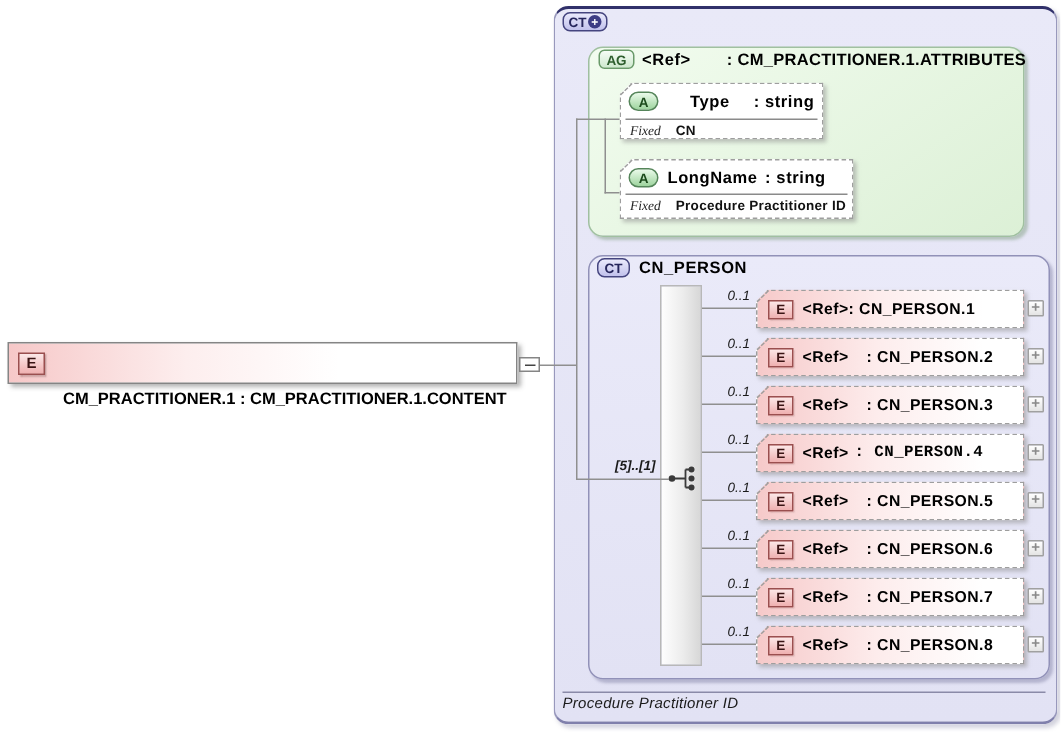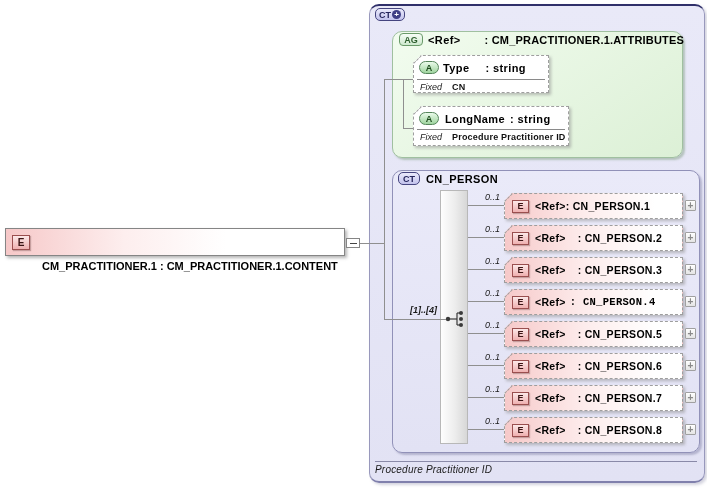--- a/index.html
+++ b/index.html
@@ -7,21 +7,21 @@
     position:relative; width:707px; height:488px;
     font-family:"Liberation Sans", sans-serif;
     overflow:hidden; background:#ffffff;
   }
   .abs { position:absolute; box-sizing:border-box; }
 
   
   .t-title { font-weight:bold; font-size:11px; letter-spacing:.4px; color:#000; white-space:nowrap; }
   .t-row   { font-weight:bold; font-size:10.5px; letter-spacing:.3px; color:#000; white-space:nowrap; }
   .t-card  { font-style:italic; font-size:9px; color:#1a1a1a; white-space:nowrap; }
-  .t-fixedlbl { font-style:italic; font-size:9px; color:#222; }
+  .t-fixedlbl { font-style:italic; font-size:9px; color:#222;font-family:Liberation Serif, serif; }
   .t-fixedval { font-weight:bold; font-size:9px; letter-spacing:.2px; color:#111; }
   .t-footer { font-style:italic; font-size:10px; color:#1a1a1a; letter-spacing:.2px; }
 
   
   .badge { display:flex; align-items:center; justify-content:center; box-sizing:border-box;
            font-weight:bold; font-size:9px; flex:none; }
   .badge-e  { width:17px; height:13px; border:1px solid #9a4f4f; color:#3a1414;
               background:linear-gradient(180deg,#fce8e8 0%,#efb0b0 100%);
               box-shadow:1px 1px 1px rgba(150,110,110,.5); }
   .badge-e-big { width:18px; height:15px; font-size:10px; }
@@ -116,21 +116,21 @@
   <div class="abs" style="left:399px; top:33px; display:flex; align-items:center;">
     <span class="badge badge-ag">AG</span>
     <span class="t-title" style="margin-left:5px;">&lt;Ref&gt;</span>
     <span class="t-title" style="margin-left:24px; letter-spacing:.2px;">: CM_PRACTITIONER.1.ATTRIBUTES</span>
   </div>
 
   <div class="dash-shell" style="left:413px; top:55px; width:136px; height:38px;">
     <div class="dash-box attr-box">
       <div class="attr-title">
         <span class="badge badge-a">A</span>
-        <span class="t-title" style="margin-left:4px;">Type</span>
+        <span class="t-title" style="margin-left:21px;">Type</span>
         <span class="t-title" style="margin-left:16px;">: string</span>
       </div>
       <div class="attr-divider" style="top:23px;"></div>
       <div class="attr-fixed" style="top:26px;">
         <span class="t-fixedlbl">Fixed</span>
         <span class="t-fixedval" style="margin-left:10px;">CN</span>
       </div>
     </div>
   </div>
 
@@ -159,21 +159,21 @@
   <svg class="abs" style="left:443px; top:309px;" width="22" height="20" viewBox="0 0 22 20">
     <circle cx="5" cy="10" r="2.2" fill="#3a3a3a"></circle>
     <line x1="5" y1="10" x2="14" y2="10" stroke="#3a3a3a" stroke-width="1.2"></line>
     <line x1="14" y1="4" x2="14" y2="16" stroke="#3a3a3a" stroke-width="1.2"></line>
     <line x1="14" y1="4" x2="18" y2="4" stroke="#3a3a3a" stroke-width="1.2"></line>
     <line x1="14" y1="16" x2="18" y2="16" stroke="#3a3a3a" stroke-width="1.2"></line>
     <circle cx="18" cy="4" r="2" fill="#3a3a3a"></circle>
     <circle cx="18" cy="10" r="2" fill="#3a3a3a"></circle>
     <circle cx="18" cy="16" r="2" fill="#3a3a3a"></circle>
   </svg>
-  <span class="abs t-card" style="left:397px; top:305px; width:40px; text-align:right; font-weight:bold;">[1]..[4]</span>
+  <span class="abs t-card" style="left:397px; top:305px; width:40px; text-align:right; font-weight:bold;">[5]..[1]</span>
 
   <div class="dash-shell" style="left:504px; top:193px; width:179px; height:26px;">
     <div class="dash-box el-box">
         <div class="row-content">
       <span class="badge badge-e">E</span>
       <span class="t-row" style="margin-left:6px;">&lt;Ref&gt;</span>
       <span class="t-row" style="margin-left:0;">: CN_PERSON.1</span>
     </div>
       </div>
   </div>

